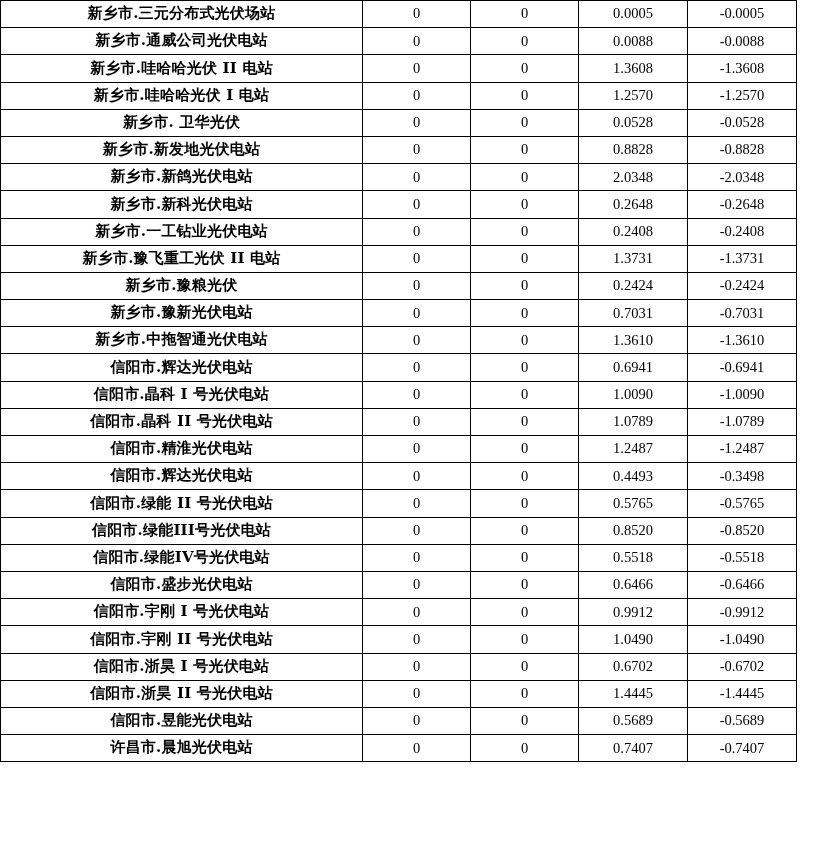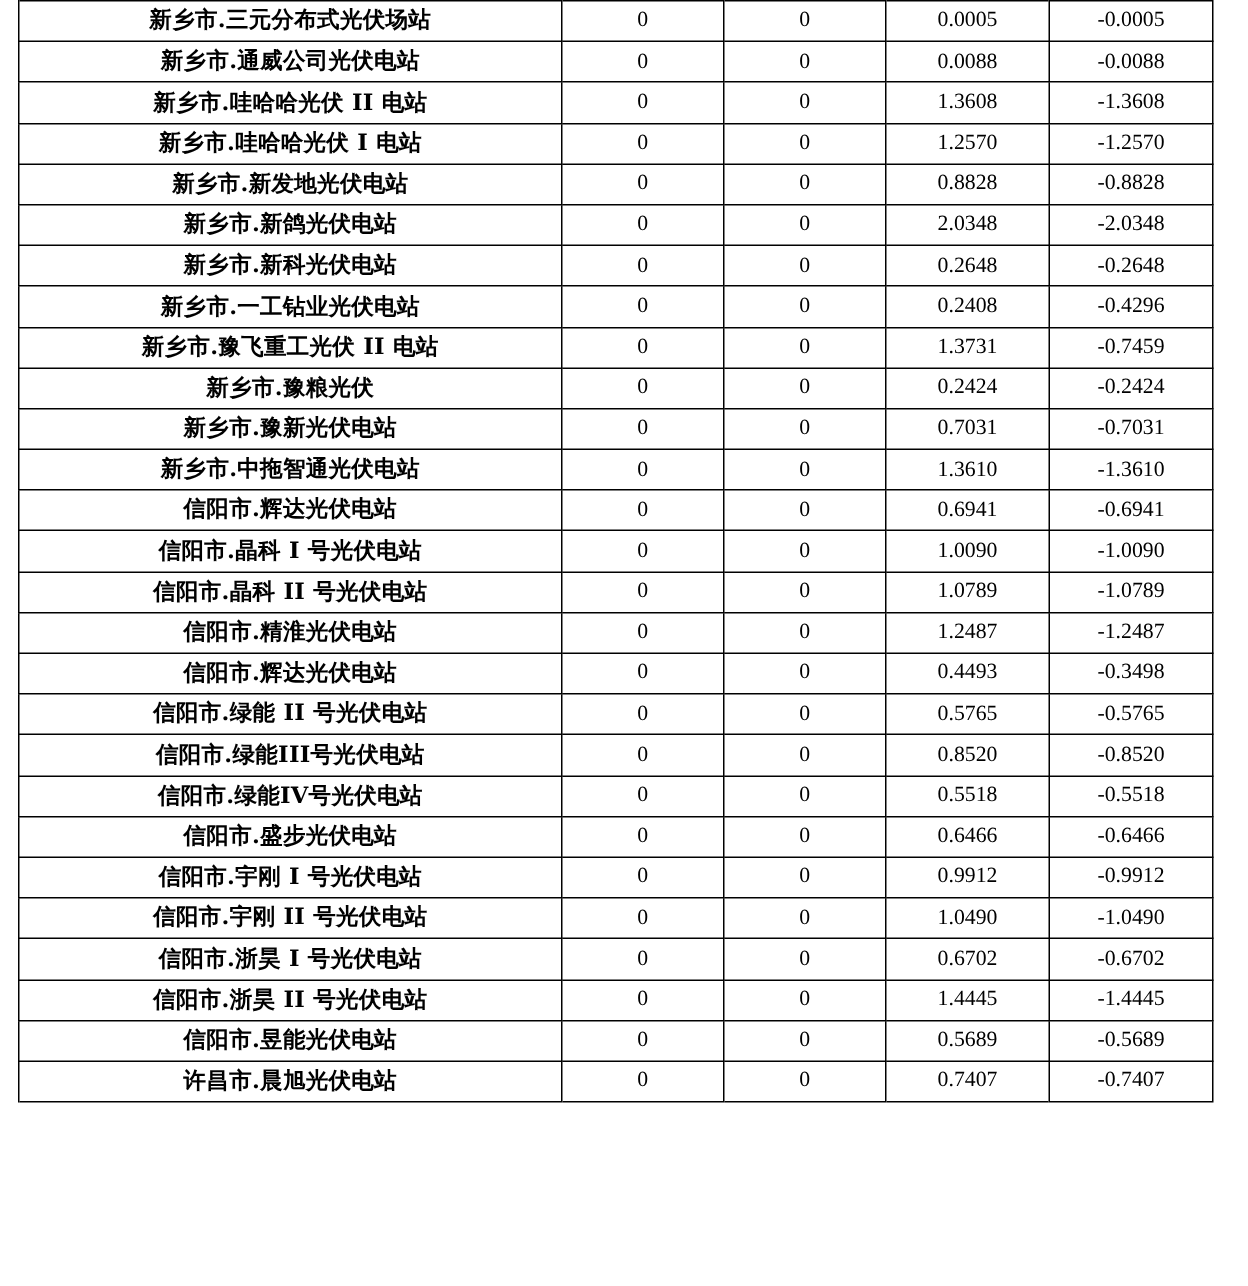--- a/index.html
+++ b/index.html
@@ -12,21 +12,20 @@
     height: 857px;
     font-family: "Liberation Serif", "DejaVu Serif", serif;
     color: #000000;
     overflow: hidden;
   }
   .sheet {
     width: 728px;
     height: 857px;
     box-sizing: border-box;
     padding: 0;
-    margin-left: 12px;
   }
   table.data-table {
     border-collapse: collapse;
     table-layout: fixed;
     width: 796px;
     margin: 0 auto;
     border-top: 1.2px solid #000;
     border-bottom: 1.2px solid #000;
   }
   table.data-table col.c-name  { width: 362px; }
@@ -95,20 +94,27 @@
           <td class="num">-1.3608</td>
         </tr>
         <tr>
           <td class="name">新乡市.哇哈哈光伏 I 电站</td>
           <td class="num">0</td>
           <td class="num">0</td>
           <td class="num">1.2570</td>
           <td class="num">-1.2570</td>
         </tr>
         <tr>
+          <td class="name">新乡市. 卫华光伏</td>
+          <td class="num">0</td>
+          <td class="num">0</td>
+          <td class="num">0.0528</td>
+          <td class="num">-0.0528</td>
+        </tr>
+        <tr>
           <td class="name">新乡市.新发地光伏电站</td>
           <td class="num">0</td>
           <td class="num">0</td>
           <td class="num">0.8828</td>
           <td class="num">-0.8828</td>
         </tr>
         <tr>
           <td class="name">新乡市.新鸽光伏电站</td>
           <td class="num">0</td>
           <td class="num">0</td>
@@ -120,28 +126,28 @@
           <td class="num">0</td>
           <td class="num">0</td>
           <td class="num">0.2648</td>
           <td class="num">-0.2648</td>
         </tr>
         <tr>
           <td class="name">新乡市.一工钻业光伏电站</td>
           <td class="num">0</td>
           <td class="num">0</td>
           <td class="num">0.2408</td>
-          <td class="num">-0.4296</td>
+          <td class="num">-0.2408</td>
         </tr>
         <tr>
           <td class="name">新乡市.豫飞重工光伏 II 电站</td>
           <td class="num">0</td>
           <td class="num">0</td>
           <td class="num">1.3731</td>
-          <td class="num">-0.7459</td>
+          <td class="num">-1.3731</td>
         </tr>
         <tr>
           <td class="name">新乡市.豫粮光伏</td>
           <td class="num">0</td>
           <td class="num">0</td>
           <td class="num">0.2424</td>
           <td class="num">-0.2424</td>
         </tr>
         <tr>
           <td class="name">新乡市.豫新光伏电站</td>

